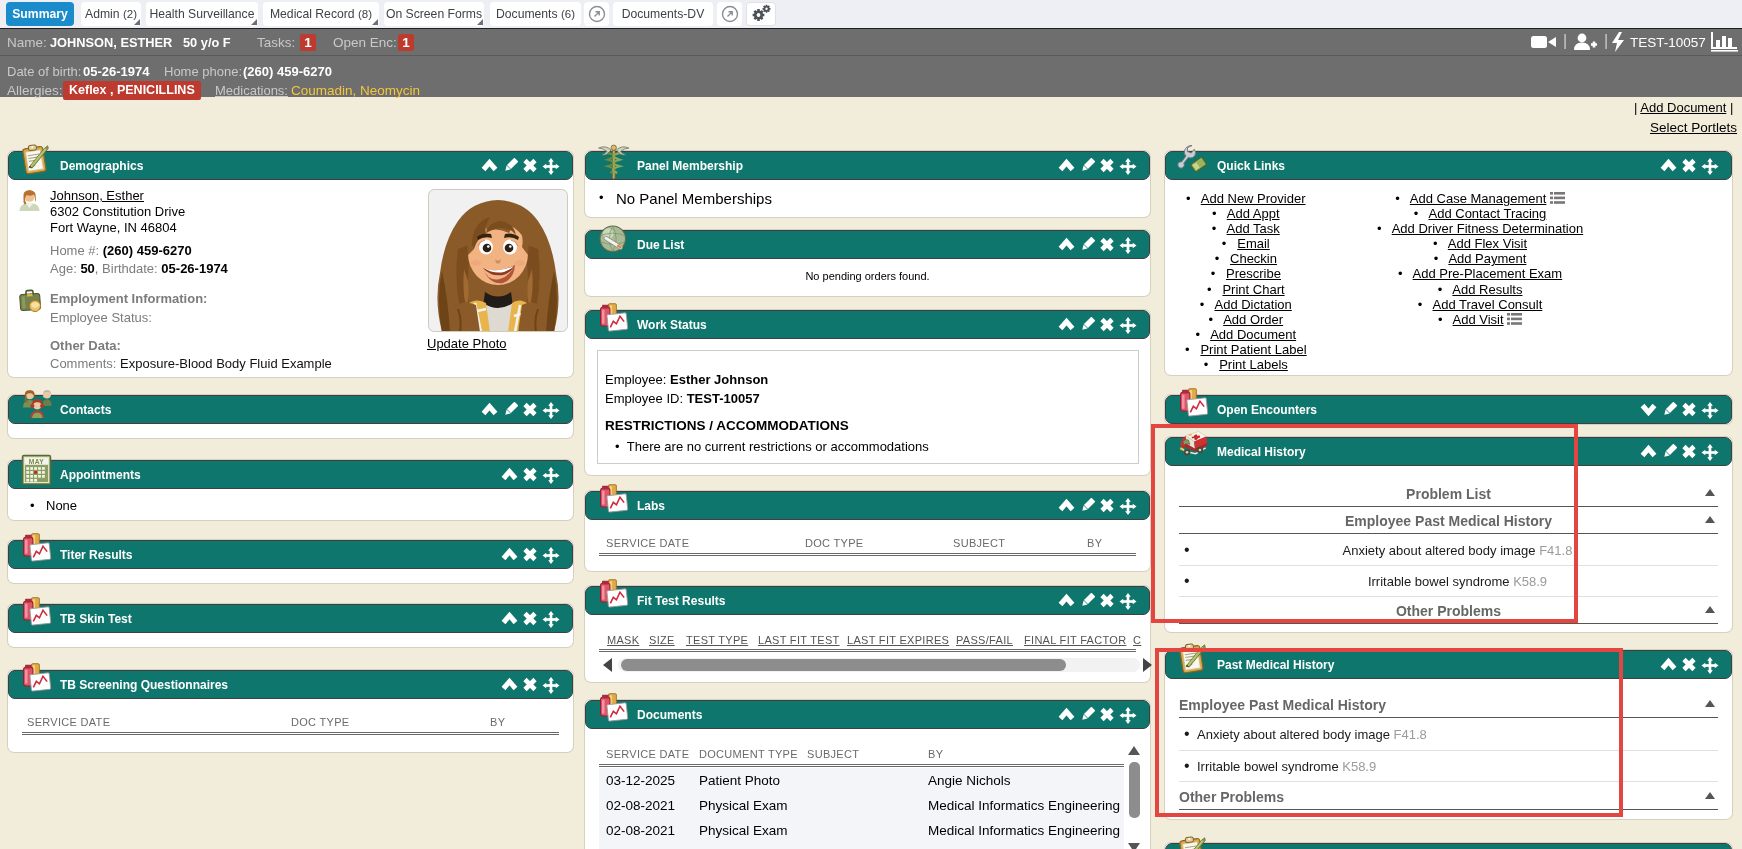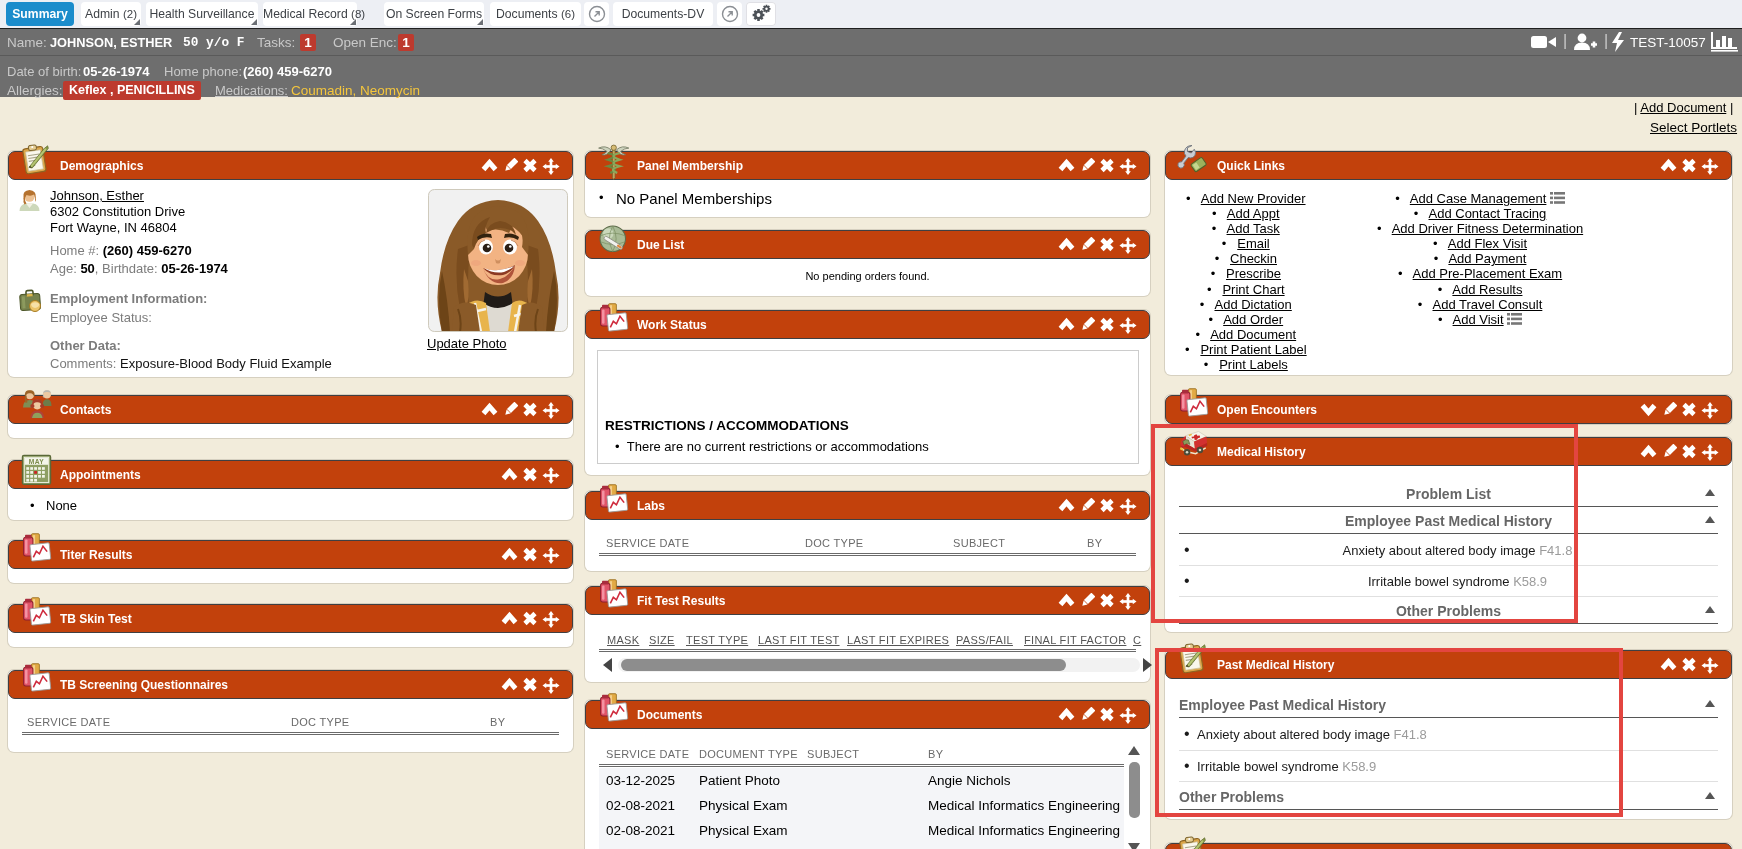--- a/index.html
+++ b/index.html
@@ -12,21 +12,21 @@
 .tab.active { background:#1b8ccb; color:#fff; font-weight:bold; }
 .tab .cornr { position:absolute; right:1px; bottom:1px; width:0; height:0; border-left:6px solid transparent; border-bottom:6px solid #6b6f75; }
 
 #bar1 { position:absolute; left:0; top:28px; width:1742px; height:27px; background:#6e6e6e; border-top:1px solid #1f1f1f; }
 #bar2 { position:absolute; left:0; top:55px; width:1742px; height:42px; background:#6e6e6e; border-top:1px solid #5a5a5a; }
 .glabel { color:#c9c9c9; }
 .gwhite { color:#fff; font-weight:bold; }
 .redbox { display:inline-block; background:#bd3a2e; color:#fff; font-weight:bold; padding:0 4px; border-radius:2px; }
 
 .portlet { position:absolute; background:#fff; border-radius:6px; box-shadow:0 0 0 1px #d6d0c0; }
-.phd { position:absolute; left:0; top:0; right:0; height:29px; background:#c2410c; border:1.5px solid #3f3f42; border-radius:7px; }
+.phd { position:absolute; left:0; top:0; right:0; height:29px; background:#0f766e; border:1.5px solid #3f3f42; border-radius:7px; }
 .phd .t { position:absolute; left:51px; top:7px; color:#fff; font-weight:bold; font-size:12px; }
 .picon { position:absolute; left:11px; top:-8px; z-index:3; } .picon svg { width:33px; height:auto; display:block; }
 .ctrl { position:absolute; right:12px; top:6px; display:flex; gap:4px; z-index:2; }
 .ctrl svg { display:block; }
 
 .secrow { position:absolute; left:14px; right:14px; border-bottom:1px solid #565656; color:#666; font-weight:bold; font-size:14px; }
 .secrow .tri { position:absolute; right:3px; top:8px; width:0; height:0; border-left:5.5px solid transparent; border-right:5.5px solid transparent; border-bottom:7px solid #555; }
 .bulrow { position:absolute; left:14px; right:14px; border-bottom:1px solid #e0e0e0; font-size:13px; color:#1a1a1a; }
 .bulrow .code { color:#9b9b9b; }
 .bulrow .dot { position:absolute; left:5px; top:6px; font-size:16px; }
@@ -37,21 +37,21 @@
 .qlist { font-size:13px; line-height:15.1px; }
 .redrect { position:absolute; border:4px solid #e34540; z-index:50; }
 </style>
 </head>
 <body>
 
 <div id="tabstrip">
   <div class="tab active" style="left:6px;width:68px;">Summary</div>
   <div class="tab" style="left:81px;width:60px;">Admin <span style="font-size:11.5px;">(2)</span><div class="cornr"></div></div>
   <div class="tab" style="left:146px;width:112px;">Health Surveillance<div class="cornr"></div></div>
-  <div class="tab" style="left:263px;width:94px;">Medical Record <span style="font-size:11.5px;">(8)</span><div class="cornr"></div></div>
+  <div class="tab" style="left:263px;width:116px;">Medical Record <span style="font-size:11.5px;">(8)</span><div class="cornr"></div></div>
   <div class="tab" style="left:384px;width:100px;">On Screen Forms<div class="cornr"></div></div>
   <div class="tab" style="left:490px;width:91px;">Documents <span style="font-size:11.5px;">(6)</span></div>
   <div class="tab" style="left:584px;width:25px;"><svg width="18" height="18" viewBox="0 0 18 18" style="margin-top:3px;">
         <circle cx="9" cy="9" r="7.5" fill="none" stroke="#8b8f94" stroke-width="1.4"></circle>
         <path d="M6.5 11.5 L11 7 M7.5 6.8 L11.2 6.8 L11.2 10.5" fill="none" stroke="#8b8f94" stroke-width="1.4"></path>
       </svg></div>
   <div class="tab" style="left:613px;width:100px;">Documents-DV</div>
   <div class="tab" style="left:717px;width:25px;"><svg width="18" height="18" viewBox="0 0 18 18" style="margin-top:3px;">
         <circle cx="9" cy="9" r="7.5" fill="none" stroke="#8b8f94" stroke-width="1.4"></circle>
         <path d="M6.5 11.5 L11 7 M7.5 6.8 L11.2 6.8 L11.2 10.5" fill="none" stroke="#8b8f94" stroke-width="1.4"></path>
@@ -72,21 +72,21 @@
             </g>
             <circle r="1.2" fill="#fff"></circle>
           </g>
         </g>
       </svg></div>
 </div>
 
 <div id="bar1" style="font-size:14px;">
   <div class="abs glabel" style="left:7px;top:6px;font-size:13.5px;">Name:</div>
   <div class="abs gwhite" style="left:50px;top:6px;font-size:12.8px;">JOHNSON, ESTHER</div>
-  <div class="abs gwhite" style="left:183px;top:6px;font-size:12.8px;font-family:Liberation Mono, monospace;">50 y/o F</div>
+  <div class="abs gwhite" style="left:183px;top:6px;font-size:12.8px;">50 y/o F</div>
   <div class="abs glabel" style="left:257px;top:6px;font-size:13.5px;">Tasks:</div>
   <div class="abs redbox" style="left:300px;top:5px;width:16px;height:17px;text-align:center;padding:0;font-size:13.5px;line-height:17px;">1</div>
   <div class="abs glabel" style="left:333px;top:6px;font-size:13.5px;">Open Enc:</div>
   <div class="abs redbox" style="left:398px;top:5px;width:16px;height:17px;text-align:center;padding:0;font-size:13.5px;line-height:17px;">1</div>
   <div class="abs" style="left:1531px;top:5px;"><svg width="26" height="16" viewBox="0 0 26 16">
         <rect x="0" y="2" width="16" height="12" rx="2.5" fill="#fff"></rect>
         <path d="M17 8 L25 3 V13 Z" fill="#fff"></path>
       </svg></div>
   <div class="abs" style="left:1563px;top:3px;color:#ccc;font-size:16px;">|</div>
   <div class="abs" style="left:1572px;top:4px;"><svg width="26" height="18" viewBox="0 0 26 18">
@@ -581,20 +581,21 @@
             <rect x="3" y="7.6" width="12" height="2.8"></rect>
             <path d="M9 0 L12 4 H6 Z"></path>
             <path d="M9 18 L12 14 H6 Z"></path>
             <path d="M0 9 L4 6 V12 Z"></path>
             <path d="M18 9 L14 6 V12 Z"></path>
           </g>
         </svg>
       </span>
   </div>
   <div class="abs" style="left:12px;top:40px;width:542px;height:114px;border:1px solid #ccc;"></div>
+  <div class="abs" style="left:20px;top:60px;font-size:13px;line-height:19px;">Employee: <b>Esther Johnson</b><br>Employee ID: <b>TEST-10057</b></div>
   <div class="abs" style="left:20px;top:108px;font-size:13.5px;font-weight:bold;">RESTRICTIONS / ACCOMMODATIONS</div>
   <div class="abs" style="left:30px;top:129px;font-size:13px;">•&nbsp;&nbsp;There are no current restrictions or accommodations</div>
 </div>
 
 <div class="portlet" style="left:585px;top:491px;width:565px;height:80px;text-align:center;">
   <div class="phd">
       <span class="t">Labs</span>
     <span class="picon">
         <svg width="46" height="44" viewBox="0 0 46 44">
           <rect x="16" y="1" width="11" height="22" rx="1.5" fill="#e2aa44" stroke="#9a6d1e" stroke-width="1.2"></rect>

